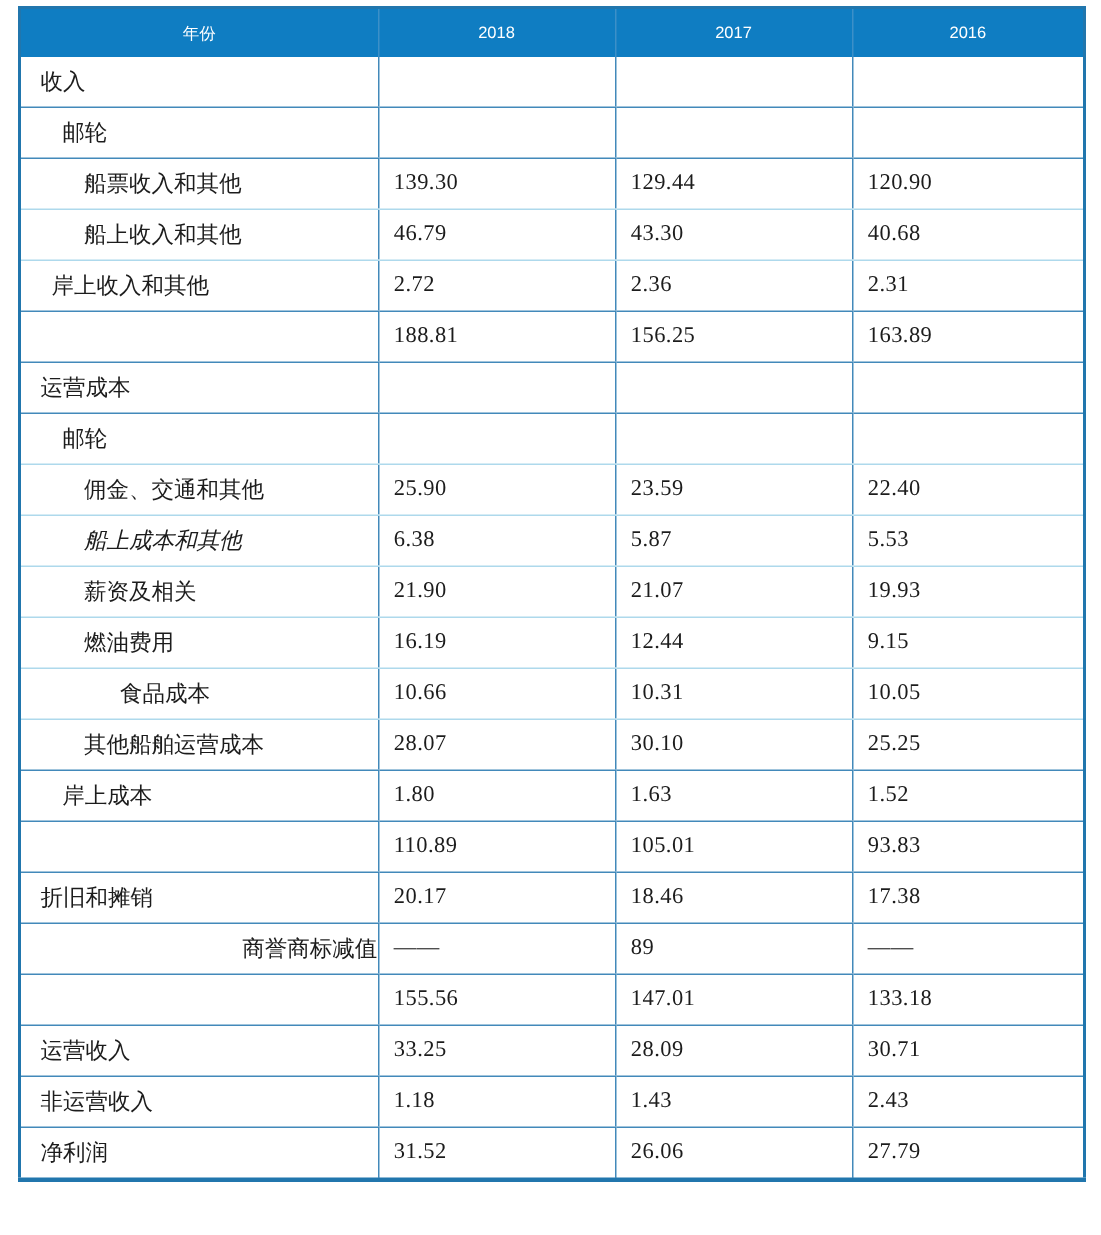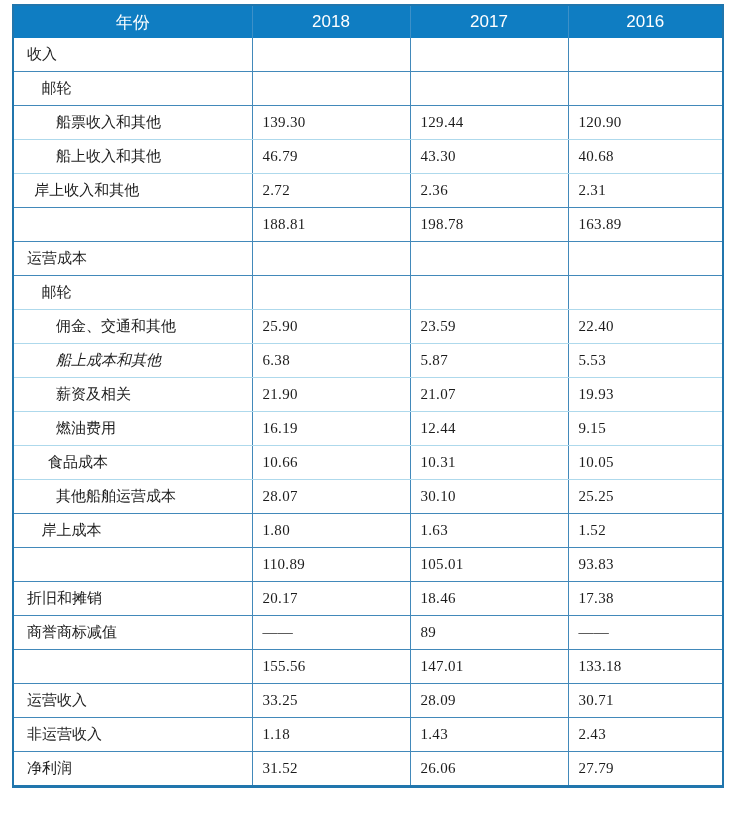--- a/index.html
+++ b/index.html
@@ -25,21 +25,21 @@
   }
   .fin-table col.c-label{width:239px;}
   .fin-table col.c-y1{width:158px;}
   .fin-table col.c-y2{width:158px;}
   .fin-table col.c-y3{width:155px;}
   .fin-table th{
     background:var(--header-bg);
     color:var(--header-text);
     font-family:"Liberation Sans","DejaVu Sans",sans-serif;
     font-weight:normal;
-    font-size:17px;
+    font-size:11px;
     height:30px;
     text-align:center;
     border-left:1px solid #3c90c8;
   }
   .fin-table th:first-child{border-left:none;}
   .fin-table td{
     height:33px;
     padding:0;
     border-left:1px solid var(--border-strong);
     vertical-align:middle;
@@ -97,21 +97,21 @@
       </tr>
       <tr class="b-strong">
         <td class="label-cell" style="padding-left: 20.25px;">岸上收入和其他</td>
         <td class="value-cell">2.72</td>
         <td class="value-cell">2.36</td>
         <td class="value-cell">2.31</td>
       </tr>
       <tr class="b-strong">
         <td class="label-cell" style="padding-left: 13px;"></td>
         <td class="value-cell">188.81</td>
-        <td class="value-cell">198.78</td>
+        <td class="value-cell">156.25</td>
         <td class="value-cell">163.89</td>
       </tr>
       <tr class="b-strong">
         <td class="label-cell" style="padding-left: 13px;">运营成本</td>
         <td class="value-cell"></td>
         <td class="value-cell"></td>
         <td class="value-cell"></td>
       </tr>
       <tr class="b-light">
         <td class="label-cell" style="padding-left: 27.5px;">邮轮</td>
@@ -137,21 +137,21 @@
         <td class="value-cell">21.07</td>
         <td class="value-cell">19.93</td>
       </tr>
       <tr class="b-light">
         <td class="label-cell" style="padding-left: 42px;">燃油费用</td>
         <td class="value-cell">16.19</td>
         <td class="value-cell">12.44</td>
         <td class="value-cell">9.15</td>
       </tr>
       <tr class="b-light">
-        <td class="label-cell" style="padding-left: 34px;">食品成本</td>
+        <td class="label-cell" style="padding-left: 66px;">食品成本</td>
         <td class="value-cell">10.66</td>
         <td class="value-cell">10.31</td>
         <td class="value-cell">10.05</td>
       </tr>
       <tr class="b-strong">
         <td class="label-cell" style="padding-left: 42px;">其他船舶运营成本</td>
         <td class="value-cell">28.07</td>
         <td class="value-cell">30.10</td>
         <td class="value-cell">25.25</td>
       </tr>
@@ -167,21 +167,21 @@
         <td class="value-cell">105.01</td>
         <td class="value-cell">93.83</td>
       </tr>
       <tr class="b-strong">
         <td class="label-cell" style="padding-left: 13px; margin-left: 44px;">折旧和摊销</td>
         <td class="value-cell">20.17</td>
         <td class="value-cell">18.46</td>
         <td class="value-cell">17.38</td>
       </tr>
       <tr class="b-strong">
-        <td class="label-cell" style="padding-left: 13px;">商誉商标减值</td>
+        <td class="label-cell" style="padding-left: 13px; text-align: right;">商誉商标减值</td>
         <td class="value-cell">——</td>
         <td class="value-cell">89</td>
         <td class="value-cell">——</td>
       </tr>
       <tr class="b-strong">
         <td class="label-cell" style="padding-left: 13px;"></td>
         <td class="value-cell">155.56</td>
         <td class="value-cell">147.01</td>
         <td class="value-cell">133.18</td>
       </tr>

